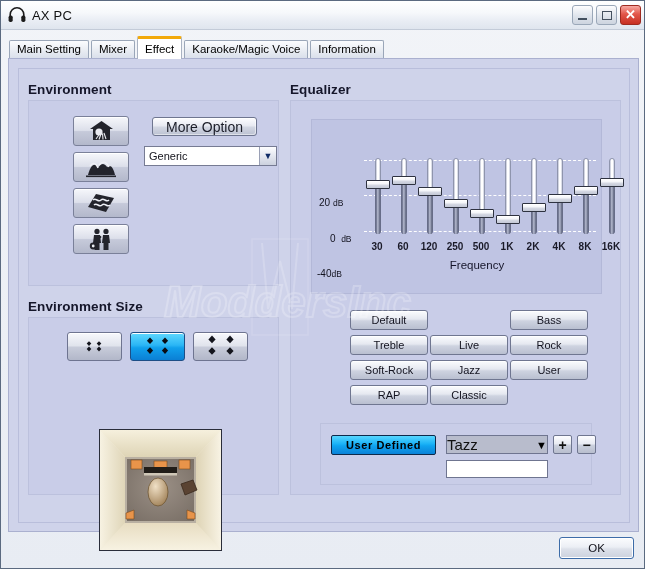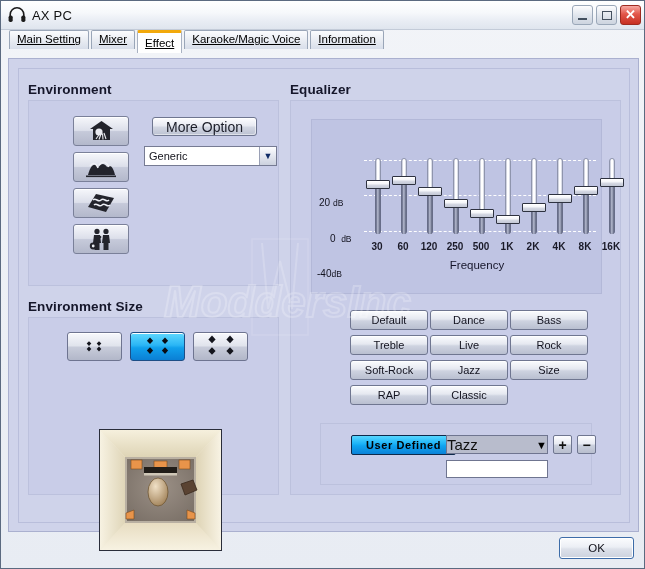--- a/index.html
+++ b/index.html
@@ -44,21 +44,21 @@
     background:linear-gradient(180deg,#f7a9a2,#e2564a 45%,#c72f22);
     border:1px solid #9e2a20;
   }
   .wbtn .min-glyph { width:9px; height:2px; background:#44505f; margin-top:7px; }
   .wbtn .max-glyph { width:10px; height:9px; border:1.5px solid #44505f; }
   .wbtn .close-glyph { color:#fff; font-size:13px; font-weight:bold; line-height:1; margin-top:-1px;}
 
   
   .tabstrip {
     position:absolute; left:0; top:29px; width:645px; height:29px;
-    display:flex; padding-left:8px; gap:2px;text-decoration:underline;
+    display:flex; align-items:flex-end; padding-left:8px; gap:2px;
   }
   .tab {
     height:19px; padding:0 7px; font-size:11.5px; color:#000;
     background:linear-gradient(180deg,#fbfcfe,#e6eaf1 60%,#d8deea);
     border:1px solid #9aa6b8; border-bottom:none;
     border-radius:2px 2px 0 0;
     display:flex; align-items:center; line-height:1;
     position:relative; top:0;
   }
   .tab.active {
@@ -510,37 +510,36 @@
         <div class="freq-label" style="left:181px; top:121px;">1K</div>
         <div class="freq-label" style="left:207px; top:121px;">2K</div>
         <div class="freq-label" style="left:233px; top:121px;">4K</div>
         <div class="freq-label" style="left:259px; top:121px;">8K</div>
         <div class="freq-label" style="left:285px; top:121px;">16K</div>
 
         <div class="freq-axis-title" style="left:110px; top:139px; width:110px;">Frequency</div>
       </div>
 
       <div class="preset" style="left:59px; top:209px;">Default</div>
-      <div class="preset" style="left:139px; top:209px;">Dance</div>
       <div class="preset" style="left:219px; top:209px;">Bass</div>
 
       <div class="preset" style="left:59px; top:234px;">Treble</div>
       <div class="preset" style="left:139px; top:234px;">Live</div>
       <div class="preset" style="left:219px; top:234px;">Rock</div>
 
       <div class="preset" style="left:139px; top:259px;">Jazz</div>
       <div class="preset" style="left:59px; top:259px;">Soft-Rock</div>
-      <div class="preset" style="left:219px; top:259px;">Size</div>
+      <div class="preset" style="left:219px; top:259px;">User</div>
 
       <div class="preset" style="left:59px; top:284px;">RAP</div>
       <div class="preset" style="left:139px; top:284px;">Classic</div>
 
       <div class="ud-panel" style="left:29px; top:322px; width:272px; height:62px;">
 
-        <div class="ud-btn" style="left:10px; top:11px;margin-left:20px;">User Defined</div>
+        <div class="ud-btn" style="left:10px; top:11px;">User Defined</div>
 
         <div class="ud-combo" style="left:125px; top:11px; width:102px; height:19px;">
           <span class="cval">Tazz</span>
           <span class="carrow">▼</span>
         </div>
 
         <div class="plusminus" style="left:232px; top:11px;">+</div>
         <div class="plusminus" style="left:256px; top:11px;">−</div>
 
         <div class="ud-input" style="left:125px; top:36px; width:102px; height:18px;">

